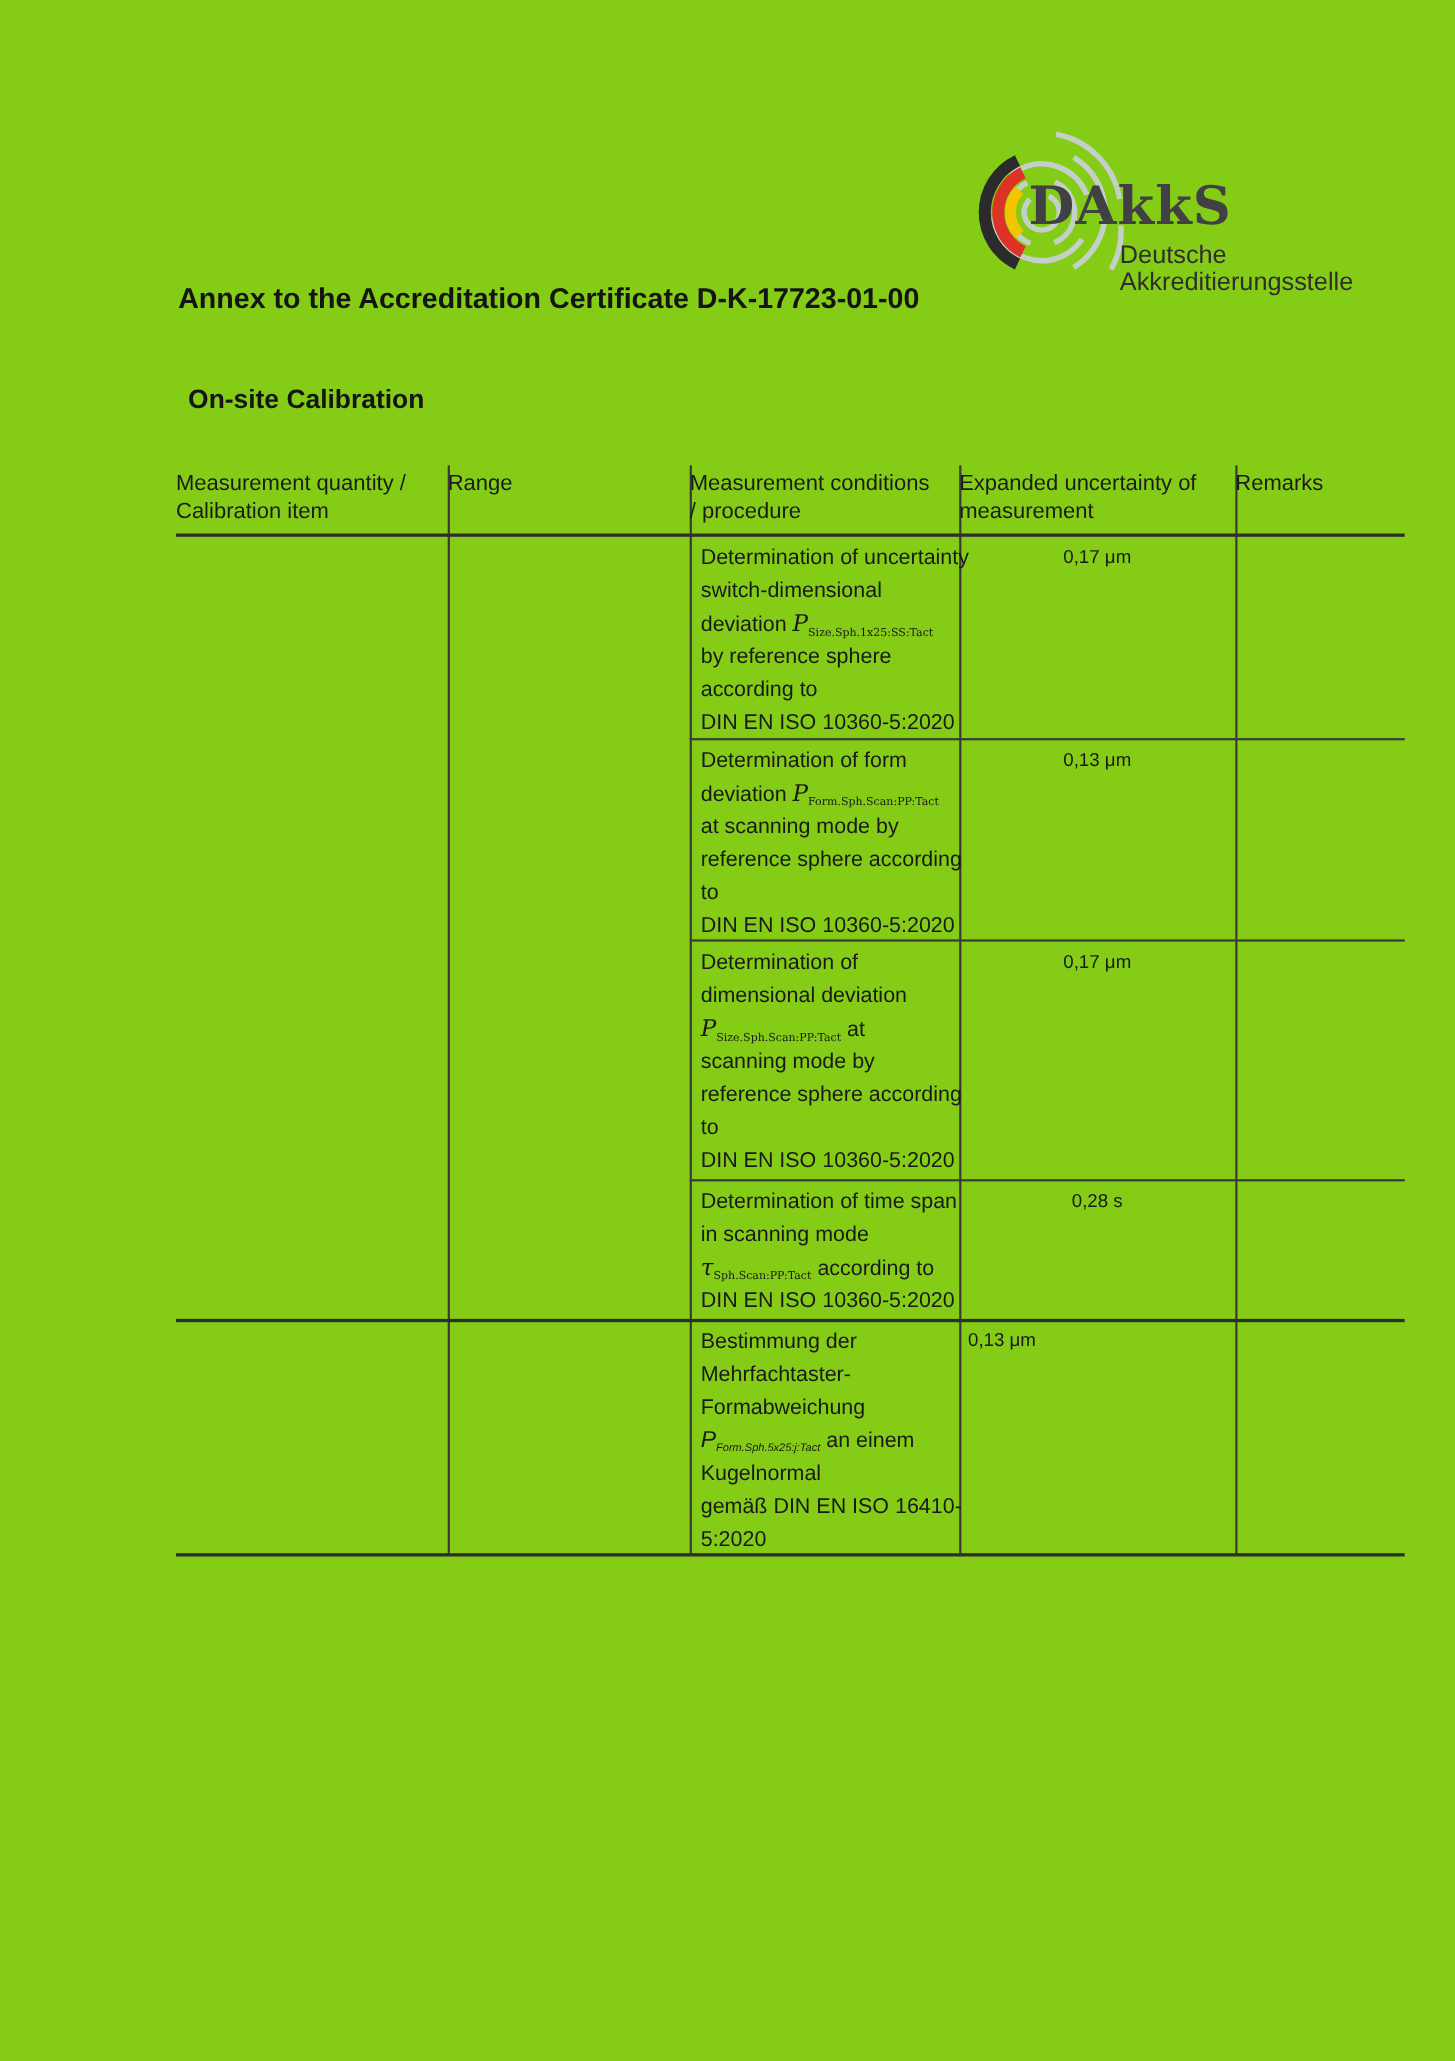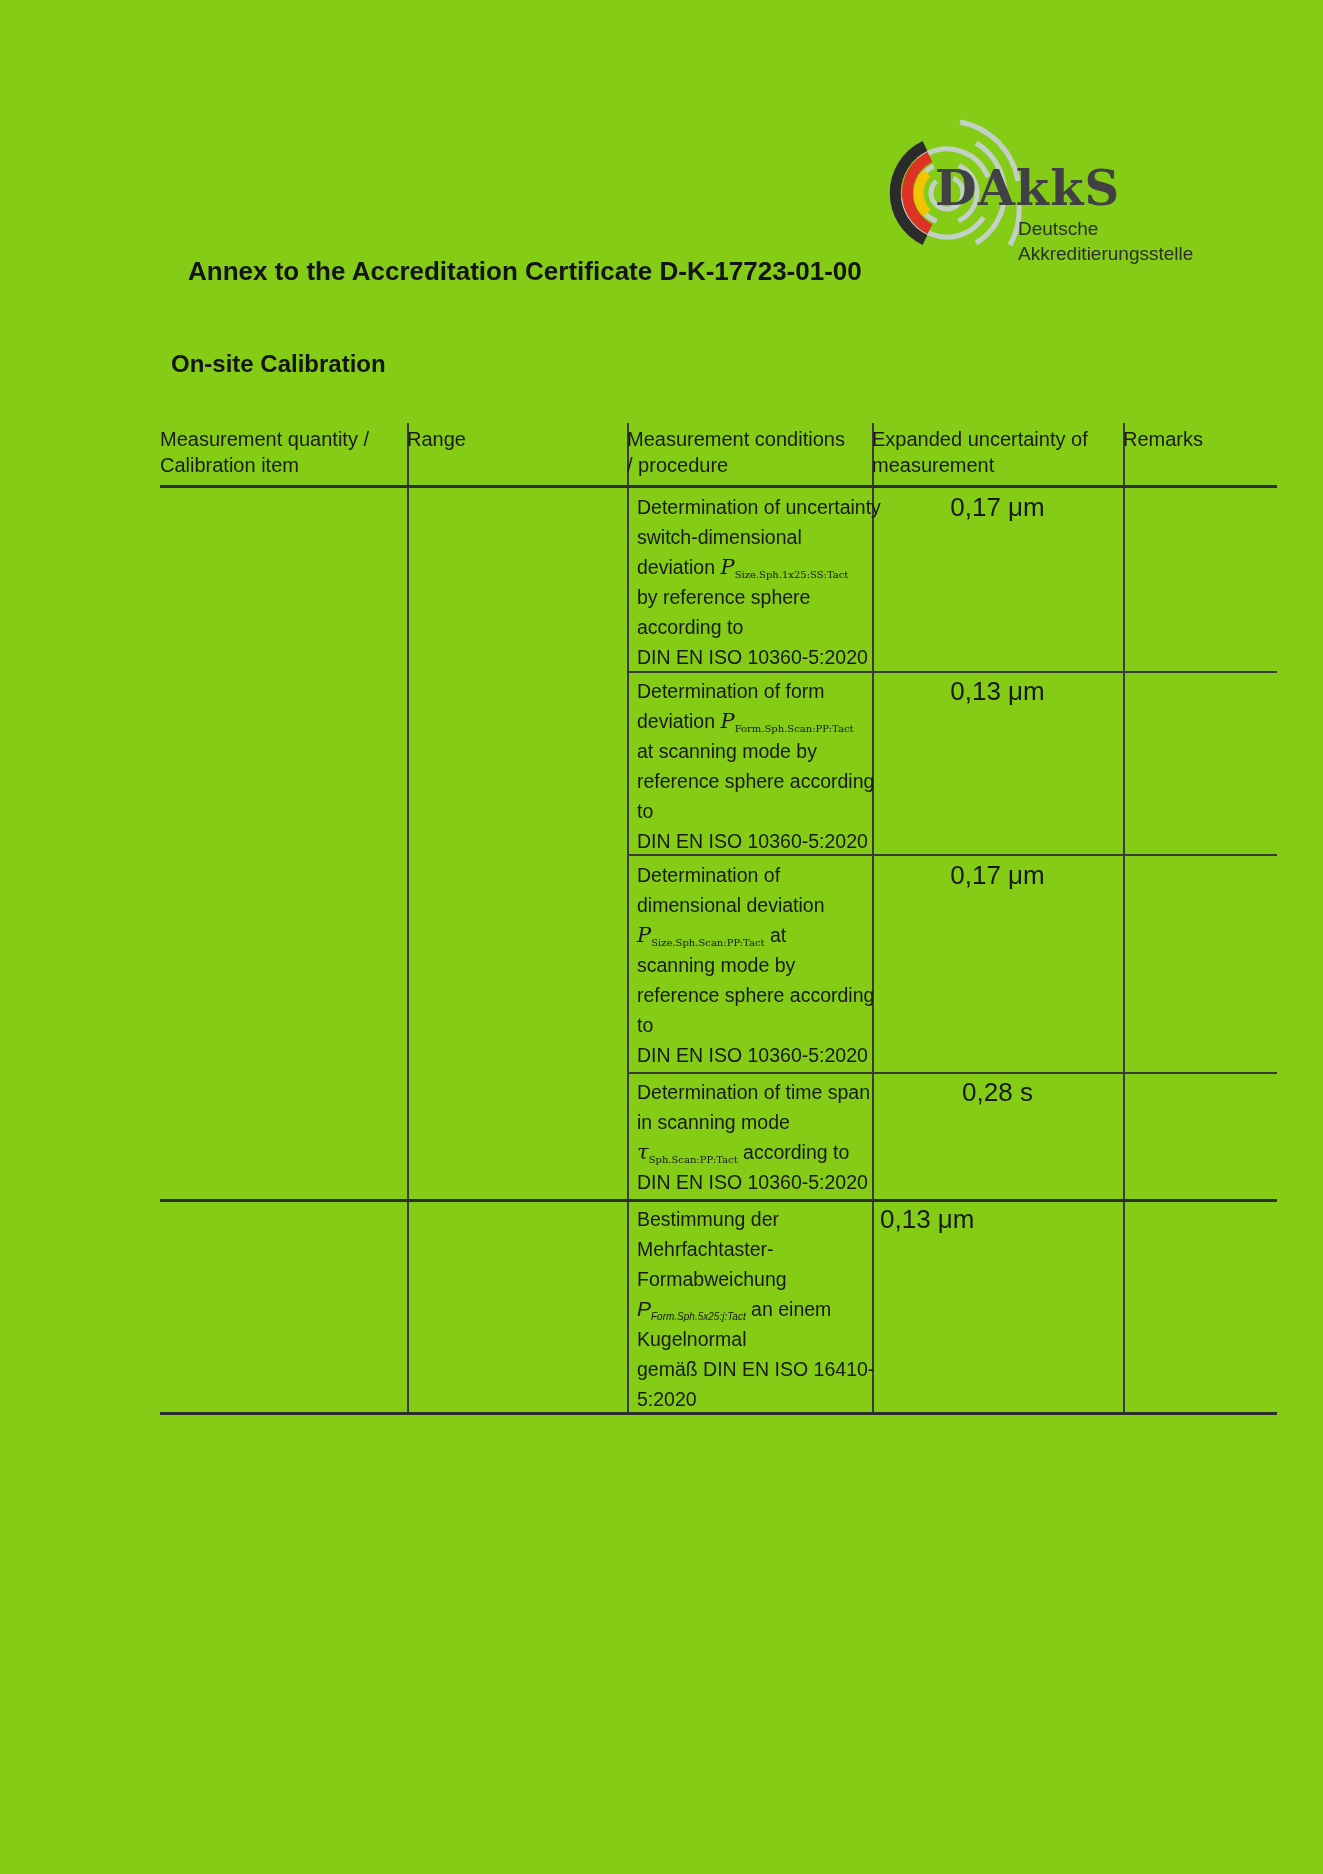--- a/index.html
+++ b/index.html
@@ -9,28 +9,28 @@
     font-family:"Liberation Sans", sans-serif; color:#191919; overflow:hidden;
   }
   
   .logo-svg { position:absolute; left:860px; top:85px; width:400px; height:210px; }
   .logo-name {
     position:absolute; left:935px; top:160px;
     font-family:"DejaVu Serif", serif; font-weight:600; font-size:48px;
     letter-spacing:1px; color:#404045;
   }
   .logo-sub1, .logo-sub2 {
-    position:absolute; left:1018px; font-size:19px; color:#2e2e2e;
+    position:absolute; left:1018px; font-size:23px; color:#2e2e2e;
   }
   .logo-sub1 { top:218px; }
   .logo-sub2 { top:243px; }
   
   .annex-title {
     position:absolute; left:162px; top:256px;
-    font-size:26px; font-weight:bold; color:#141414; white-space:nowrap;margin-left:26px;
+    font-size:26px; font-weight:bold; color:#141414; white-space:nowrap;
   }
   .section-heading {
     position:absolute; left:171px; top:350px;
     font-size:24px; font-weight:bold; color:#141414; white-space:nowrap;
   }
   .table-title {
     position:absolute; left:405px; top:389px;
     font-size:23px; color:#232323; letter-spacing:2px; word-spacing:7px; white-space:nowrap;
   }
   
@@ -39,21 +39,21 @@
   
   .th {
     position:absolute; top:426px; text-align:left;
     font-size:20px; line-height:26px; color:#1b1b1b;
   }
   
   .cond { position:absolute; left:637px; width:235px; font-size:19.5px; }
   .tl { white-space:nowrap; line-height:30px; height:30px; }
   .unc {
     position:absolute; left:872px; width:251px; text-align:center;
-    font-size:26px; line-height:30px; white-space:nowrap;
+    font-size:17px; line-height:30px; white-space:nowrap;
   }
   .unc-left { text-align:left; left:880px; width:240px; }
   .sym { font-family:"DejaVu Serif", serif; font-style:italic; font-size:21px; }
   .fsub {
     font-family:"DejaVu Serif", serif; font-size:10px; line-height:0;
     position:relative; top:4px;
   }
   .de .sym, .de .fsub { font-family:"Liberation Sans", sans-serif; font-style:italic; }
 </style>
 </head>

